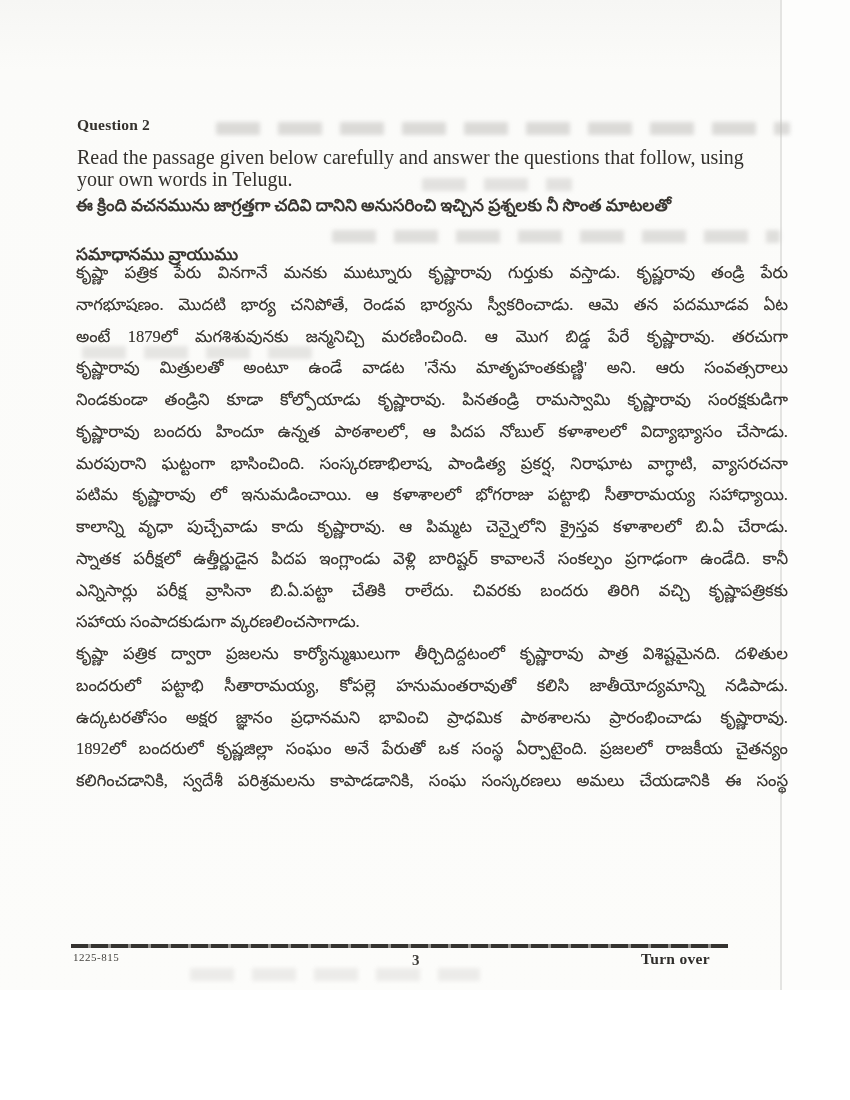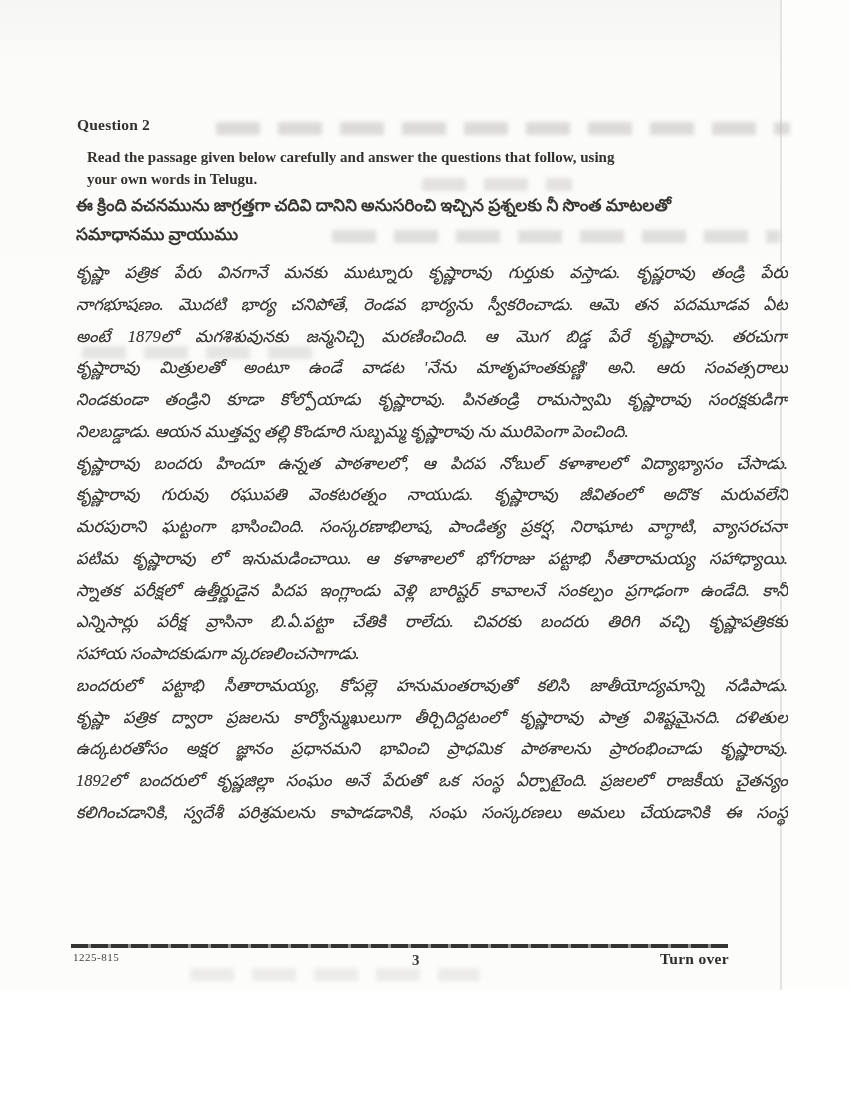--- a/index.html
+++ b/index.html
@@ -16,41 +16,40 @@
   
   .ghost{position:absolute;height:13px;filter:blur(2.2px);opacity:.45;border-radius:2px;
     background:repeating-linear-gradient(90deg,#b5b3b0 0 44px,rgba(0,0,0,0) 44px 62px);}
   .g1{top:122px;left:216px;width:574px;}
   .g2{top:178px;left:422px;width:150px;opacity:.35;}
   .g3{top:230px;left:332px;width:448px;opacity:.4;}
   .g4{top:346px;left:82px;width:230px;opacity:.3;}
   .g5{top:968px;left:190px;width:290px;opacity:.22;}
 
   .qlabel{position:absolute;top:116px;left:77px;font-size:15.5px;font-weight:bold;letter-spacing:.2px;}
-  .instr-en{position:absolute;left:87px;width:672px;font-size:15px;font-weight:bold;line-height:21.5px;}
+  .instr-en{position:absolute;left:77px;width:672px;font-size:20px;font-weight:normal;line-height:21.5px;}
   .instr-en.l1{top:147px;}
   .instr-en.l2{top:168.5px;}
   .instr-te{position:absolute;left:76px;width:712px;font-size:17px;font-weight:bold;color:#3a3732;}
   .instr-te.l1{top:196px;}
-  .instr-te.l2{top:225px;}
+  .instr-te.l2{top:245px;}
 
   .passage{position:absolute;top:257px;left:76px;width:712px;}
   .tline{
     height:31.75px;line-height:31.75px;font-size:16.5px;color:#3b3833;
     text-align:justify;text-align-last:justify;overflow:hidden;
     text-shadow:0 0 .5px rgba(62,57,50,.55);
-    font-style:italic;
   }
   .tline.para-end{text-align-last:left;}
 
   .footer-rule{position:absolute;top:944px;left:71px;width:657px;height:3.5px;
     background:repeating-linear-gradient(90deg,#353330 0 17px,#8f8d89 17px 20px);}
   .footer-code{position:absolute;top:951px;left:73px;font-size:11px;color:#44423e;letter-spacing:.5px;}
   .footer-page{position:absolute;top:952px;left:412px;font-size:15px;font-weight:bold;color:#3c3a36;}
-  .footer-turn{position:absolute;top:950px;left:641px;font-size:15.5px;font-weight:bold;color:#2f2d2a;letter-spacing:.3px;margin-left:19px;}
+  .footer-turn{position:absolute;top:950px;left:641px;font-size:15.5px;font-weight:bold;color:#2f2d2a;letter-spacing:.3px;}
 </style>
 </head>
 <body>
 
 <div class="page">
 
   <div class="scan-margin-right"></div>
   <div class="scan-edge"></div>
   <div class="scan-dot"></div>
 
@@ -67,30 +66,29 @@
 
   <div class="instr-te l1">ఈ క్రింది వచనమును జాగ్రత్తగా చదివి దానిని అనుసరించి ఇచ్చిన ప్రశ్నలకు నీ సొంత మాటలతో</div>
   <div class="instr-te l2">సమాధానము వ్రాయుము</div>
 
   <div class="passage">
     <div class="tline">కృష్ణా పత్రిక పేరు వినగానే మనకు ముట్నూరు కృష్ణారావు గుర్తుకు వస్తాడు.  కృష్ణరావు తండ్రి పేరు</div>
     <div class="tline">నాగభూషణం. మొదటి భార్య చనిపోతే, రెండవ భార్యను స్వీకరించాడు. ఆమె తన పదమూడవ ఏట</div>
     <div class="tline">అంటే 1879లో మగశిశువునకు జన్మనిచ్చి మరణించింది. ఆ మొగ బిడ్డ పేరే కృష్ణారావు. తరచుగా</div>
     <div class="tline">కృష్ణారావు మిత్రులతో అంటూ ఉండే వాడట  'నేను మాతృహంతకుణ్ణి' అని. ఆరు సంవత్సరాలు</div>
     <div class="tline">నిండకుండా తండ్రిని కూడా  కోల్పోయాడు కృష్ణారావు. పినతండ్రి రామస్వామి కృష్ణారావు సంరక్షకుడిగా</div>
-    <div class="tline para-end">నిలబడ్డాడు. ఆయన ముత్తవ్వ తల్లి కొండూరి సుబ్బమ్మ కృష్ణారావు ను మురిపెంగా పెంచింది.</div>
     <div class="tline">కృష్ణారావు బందరు హిందూ ఉన్నత పాఠశాలలో, ఆ పిదప నోబుల్ కళాశాలలో విద్యాభ్యాసం చేసాడు.</div>
-    <div class="tline">కృష్ణారావు గురువు రఘుపతి వెంకటరత్నం నాయుడు. కృష్ణారావు జీవితంలో అదొక మరువలేని</div>
     <div class="tline">మరపురాని ఘట్టంగా భాసించింది. సంస్కరణాభిలాష, పాండిత్య ప్రకర్ష, నిరాఘాట వాగ్ధాటి, వ్యాసరచనా</div>
     <div class="tline">పటిమ కృష్ణారావు లో ఇనుమడించాయి. ఆ కళాశాలలో భోగరాజు పట్టాభి సీతారామయ్య సహాధ్యాయి.</div>
+    <div class="tline">కాలాన్ని వృధా పుచ్చేవాడు కాదు కృష్ణారావు. ఆ పిమ్మట చెన్నైలోని క్రైస్తవ కళాశాలలో బి.ఏ చేరాడు.</div>
     <div class="tline">స్నాతక పరీక్షలో ఉత్తీర్ణుడైన పిదప ఇంగ్లాండు వెళ్లి బారిష్టర్ కావాలనే సంకల్పం ప్రగాఢంగా ఉండేది. కానీ</div>
     <div class="tline">ఎన్నిసార్లు పరీక్ష వ్రాసినా బి.ఏ.పట్టా చేతికి రాలేదు. చివరకు బందరు తిరిగి వచ్చి  కృష్ణాపత్రికకు</div>
     <div class="tline para-end">సహాయ సంపాదకుడుగా వ్కరణలించసాగాడు.</div>
+    <div class="tline">కృష్ణా పత్రిక ద్వారా ప్రజలను కార్యోన్ముఖులుగా తీర్చిదిద్దటంలో కృష్ణారావు పాత్ర విశిష్టమైనది. దళితుల</div>
     <div class="tline">బందరులో పట్టాభి సీతారామయ్య, కోపల్లె హనుమంతరావుతో కలిసి జాతీయోద్యమాన్ని నడిపాడు.</div>
-    <div class="tline">కృష్ణా పత్రిక ద్వారా ప్రజలను కార్యోన్ముఖులుగా తీర్చిదిద్దటంలో కృష్ణారావు పాత్ర విశిష్టమైనది. దళితుల</div>
     <div class="tline">ఉద్కటరతోసం అక్షర జ్ఞానం ప్రధానమని భావించి ప్రాధమిక పాఠశాలను ప్రారంభించాడు కృష్ణారావు.</div>
     <div class="tline">1892లో బందరులో కృష్ణజిల్లా సంఘం అనే పేరుతో ఒక సంస్థ ఏర్పాటైంది. ప్రజలలో రాజకీయ చైతన్యం</div>
     <div class="tline">కలిగించడానికి, స్వదేశీ పరిశ్రమలను కాపాడడానికి, సంఘ సంస్కరణలు అమలు చేయడానికి ఈ సంస్థ</div>
   </div>
 
   <div class="footer-rule"></div>
   <div class="footer-code">1225-815</div>
   <div class="footer-page">3</div>
   <div class="footer-turn">Turn over</div>
 

